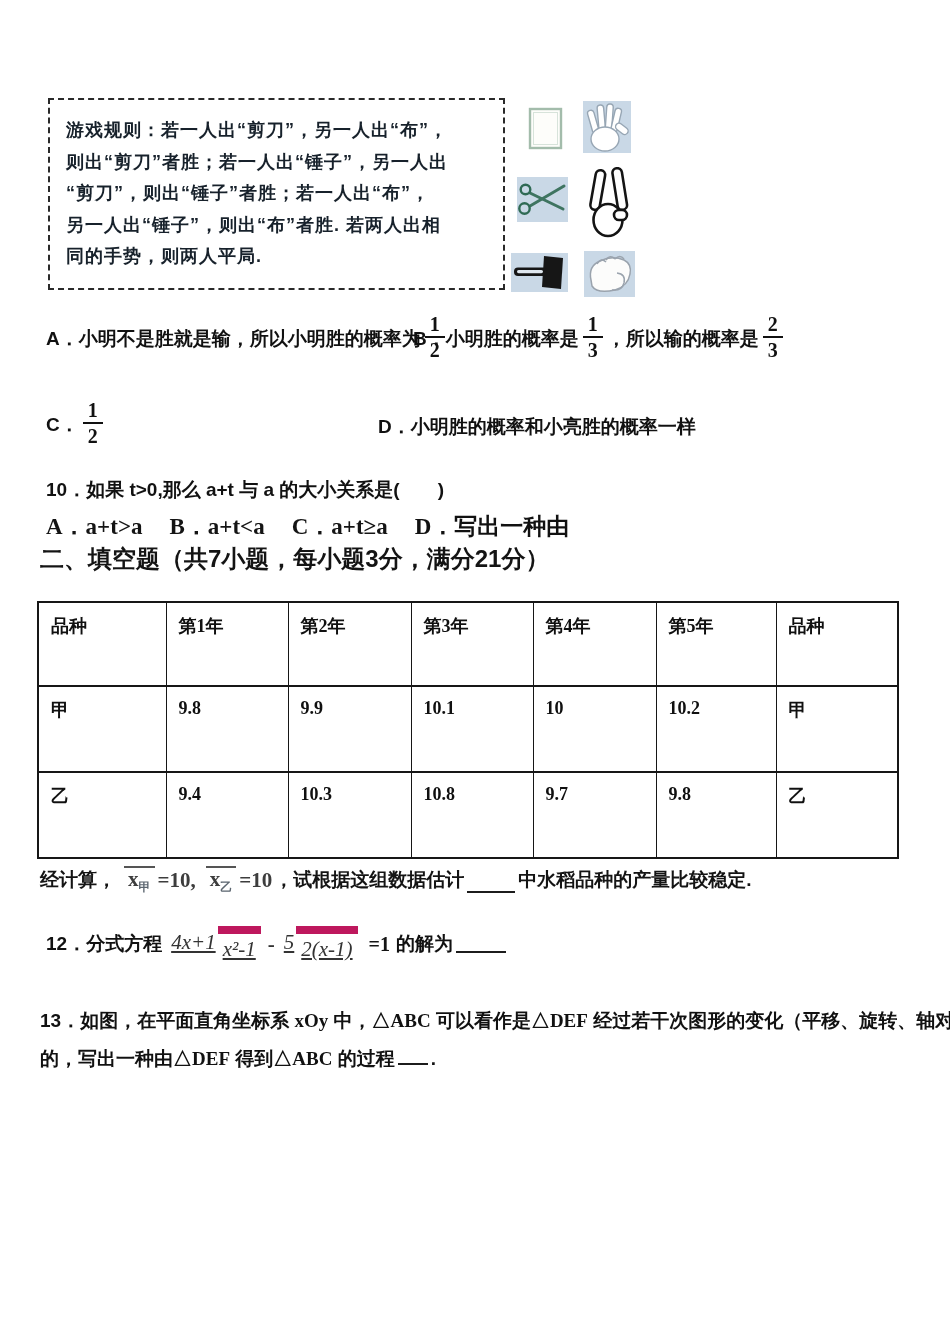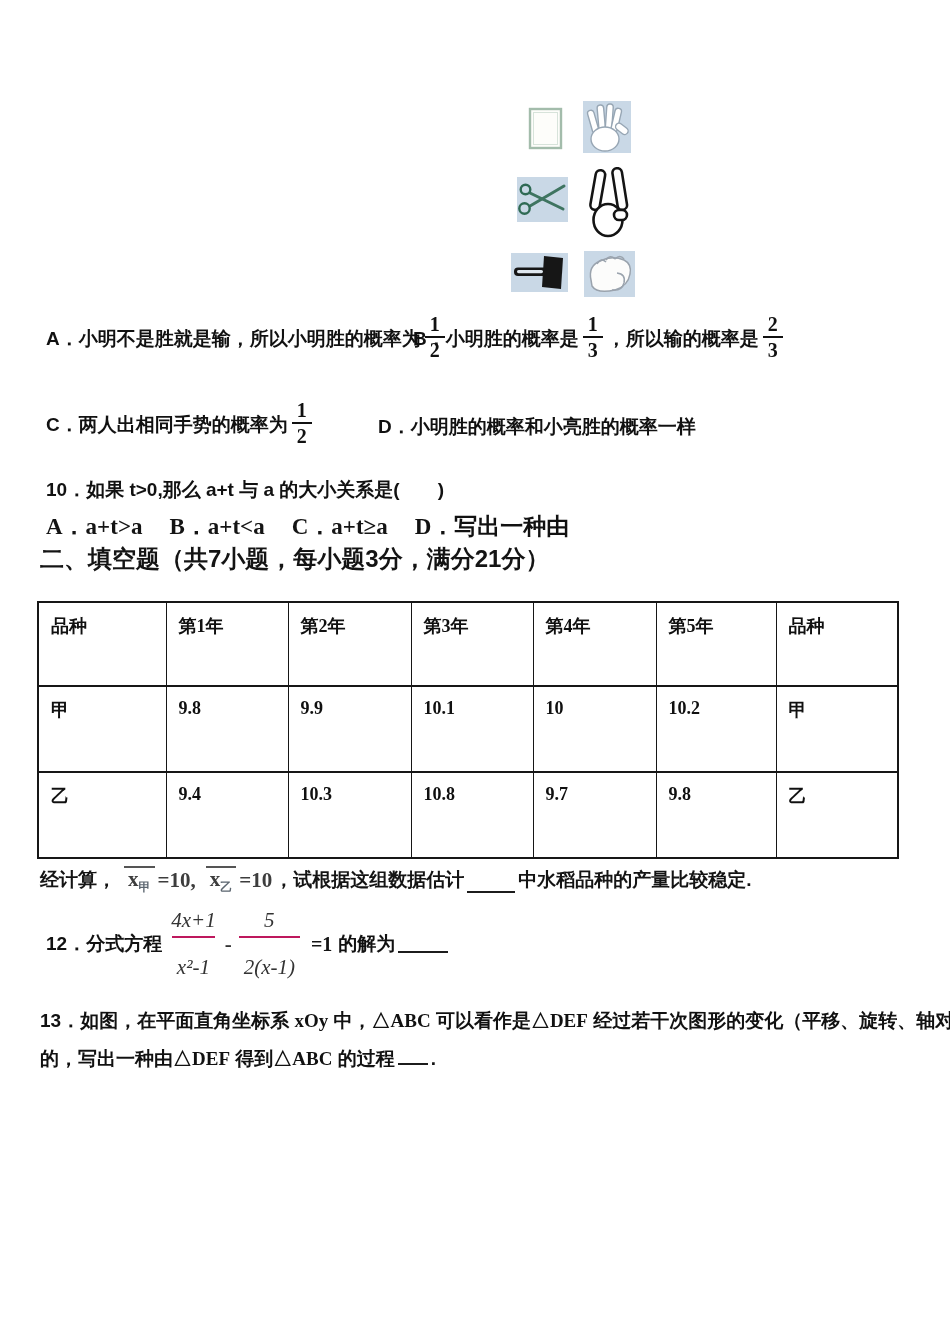--- a/index.html
+++ b/index.html
@@ -49,35 +49,42 @@
   
   .calc-row{display:flex;align-items:flex-end;font-size:19px;font-weight:600;}
   .xbar{display:inline-block;border-top:2px solid #555;padding:1px 4px 0;margin:0 3px 0 8px;
         font-family:"Liberation Serif",serif;color:#3d3d3d;font-size:21px;font-weight:600;line-height:1;}
   .xbar sub{font-size:12px;color:#5c6670;font-family:"Liberation Sans",sans-serif;}
   .xeq{font-family:"Liberation Serif",serif;color:#3d3d3d;font-size:21px;margin-right:2px;}
   .blank{display:inline-block;border-bottom:2px solid #1c1c1c;height:15px;margin:0 3px;}
 
   
   .eq-row{display:flex;align-items:center;height:62px;}
-  .mfrac{display:inline-flex;flex-direction:column;align-items:center;margin:0 7px;
+  .mfrac{display:inline-flex;align-items:center;margin:0 7px;
          font-family:"Liberation Serif",serif;font-style:italic;font-size:21px;color:#333;
-         line-height:1.2;font-weight:500;}
-  .mfrac .den{border-top:2px solid #be185d;padding:17px 5px 0;}
+         line-height:1.2;font-weight:500;text-decoration:underline;}
+  .mfrac .den{border-top:8px solid #be185d;padding:3px 5px 0;}
   .mfrac .num{padding:0 2px 2px;}
   .mminus{font-family:"Liberation Serif",serif;font-size:21px;color:#333;font-weight:700;}
   .meq{font-family:"Liberation Serif",serif;font-size:20px;font-weight:700;margin:0 6px 0 4px;}
 
   .mvar{font-family:"Liberation Serif",serif;font-weight:700;}
 </style>
 </head>
 <body>
 
 <div class="page">
 
+  <div class="game-box">
+    <div class="game-line">游戏规则：若一人出“剪刀”，另一人出“布”，</div>
+    <div class="game-line">则出“剪刀”者胜；若一人出“锤子”，另一人出</div>
+    <div class="game-line">“剪刀”，则出“锤子”者胜；若一人出“布”，</div>
+    <div class="game-line">另一人出“锤子”，则出“布”者胜. 若两人出相</div>
+    <div class="game-line">同的手势，则两人平局.</div>
+  </div>
 
   <div class="gesture-panel">
     <div class="gesture" style="left:22px;top:11px;width:37px;height:45px;">
       <svg viewBox="0 0 37 45">
         <rect x="3" y="3" width="31" height="39" fill="#fdfdfa" stroke="#a3bcab" stroke-width="2.4"></rect>
         <rect x="6.5" y="6.5" width="24" height="32" fill="none" stroke="#d7e3da" stroke-width="1"></rect>
       </svg>
     </div>
     <div class="gesture" style="left:78px;top:6px;width:48px;height:52px;">
       <svg viewBox="0 0 48 52">
@@ -154,21 +161,20 @@
       </span>
       <span class="qtext">，所以输的概率是</span>
       <span class="frac">
         <span class="num">2</span>
         <span class="den">3</span>
       </span>
   </div>
 
   <div class="abs optrow" style="left:46px;top:398px;">
     <span class="qtext">C．</span>
-      <span class="qtext">两人出相同手势的概率为</span>
       <span class="frac">
         <span class="num">1</span>
         <span class="den">2</span>
       </span>
   </div>
   <div class="abs" style="left:378px;top:414px;">
     <span class="qtext">D．</span><span class="qtext">小明胜的概率和小亮胜的概率一样</span>
   </div>
 
   <div class="abs qtext" style="left:46px;top:477px;">10．如果 t&gt;0,那么 a+t 与 a 的大小关系是(　　)</div>

